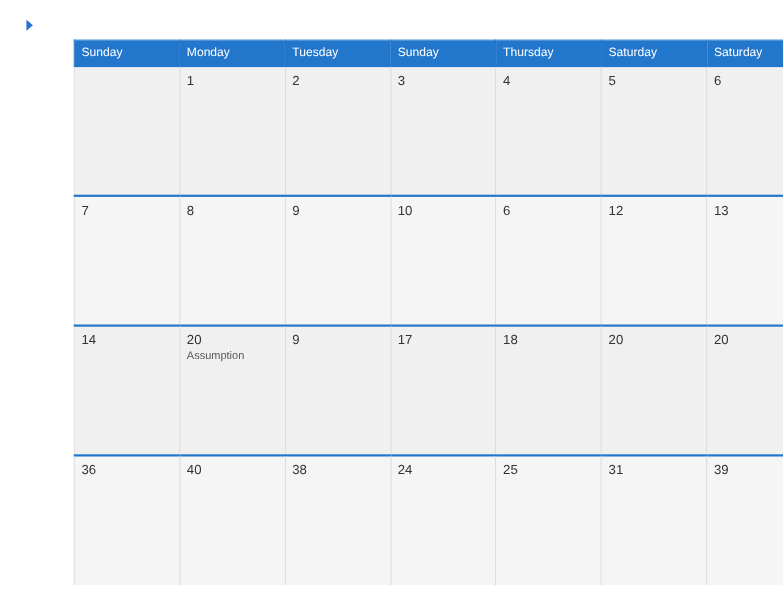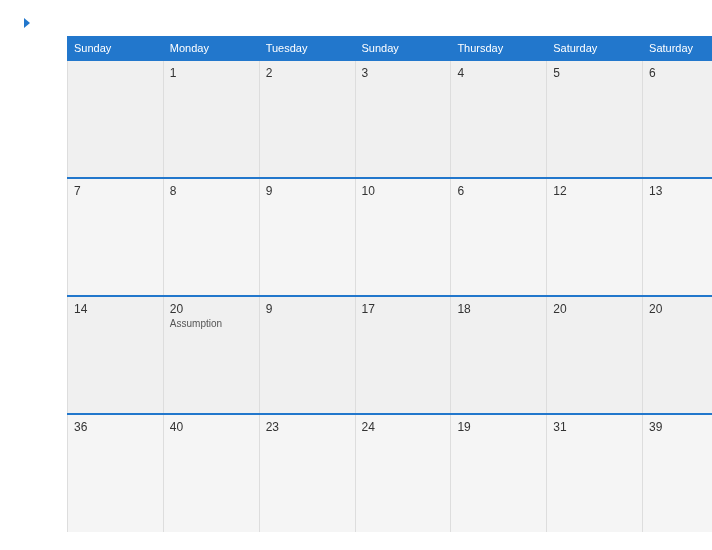--- a/index.html
+++ b/index.html
@@ -216,27 +216,27 @@
         </td>
       </tr>
       <tr>
         <td>
           <div class="day-number">36</div>
         </td>
         <td>
           <div class="day-number">40</div>
         </td>
         <td>
-          <div class="day-number">23</div>
+          <div class="day-number">38</div>
         </td>
         <td>
           <div class="day-number">24</div>
         </td>
         <td>
-          <div class="day-number">19</div>
+          <div class="day-number">25</div>
         </td>
         <td>
           <div class="day-number">31</div>
         </td>
         <td>
           <div class="day-number">39</div>
         </td>
       </tr>
     </tbody>
 </table>

